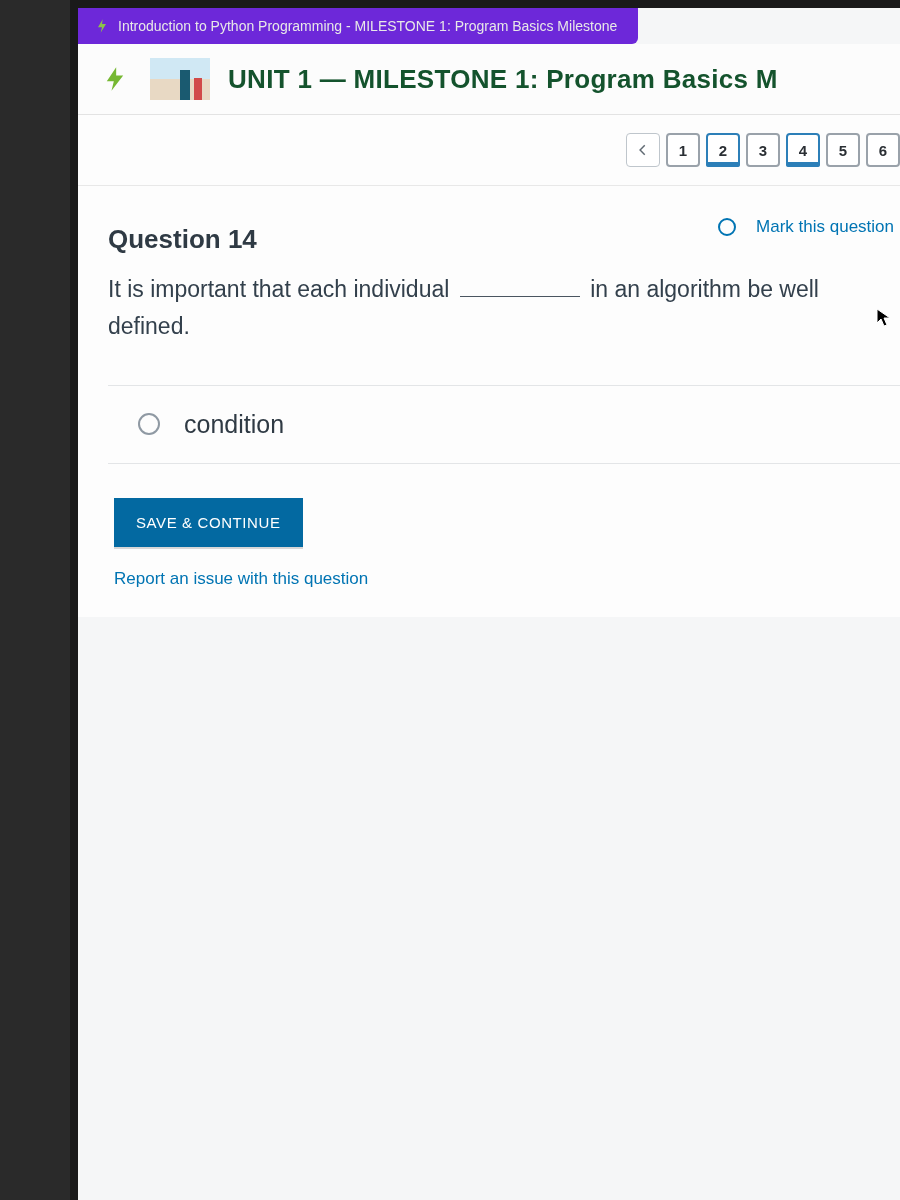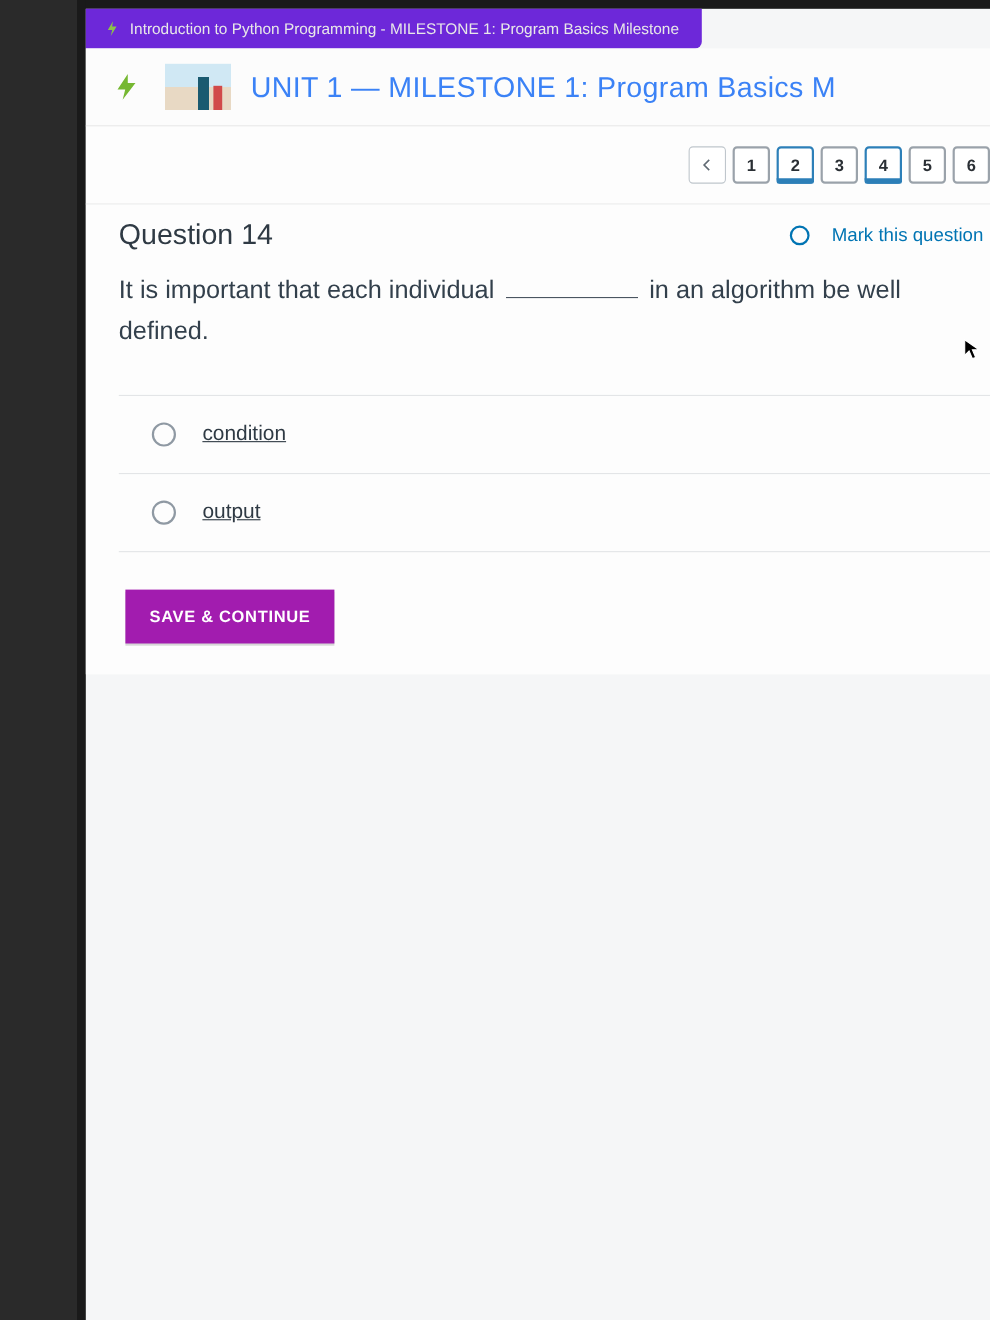--- a/index.html
+++ b/index.html
@@ -73,22 +73,22 @@
   }
   .unit-icon::before {
     content:"";
     position:absolute;
     left:44px; bottom:0;
     width:8px; height:22px;
     background:#d14a4a;
   }
   .unit-title {
     font-size: 26px;
-    color: #3b82f6;
-    font-weight: 400;
+    color: #14532d;
+    font-weight: 700;
     white-space: nowrap;
     letter-spacing: 0.3px;
   }
   .nav-row {
     display: flex;
     justify-content: flex-end;
     align-items: center;
     padding: 18px 0 18px 20px;
     gap: 6px;
     border-bottom: 1px solid #e8e8e8;
@@ -137,22 +137,23 @@
   }
   .qheader {
     display: flex;
     justify-content: space-between;
     align-items: center;
     padding-right: 6px;
     padding-bottom: 16px;
   }
   .qtitle {
     font-size: 26px;
-    font-weight: 400;
+    font-weight: 700;
     color: #2f3a44;
+    margin-top: 26px;
   }
   .mark-q {
     display: inline-flex;
     align-items: center;
     gap: 20px;
     color: #0074b3;
     font-size: 17px;
     cursor: pointer;
   }
   .mark-q .circ {
@@ -185,34 +186,33 @@
     gap: 24px;
     cursor: pointer;
   }
   .radio {
     width: 22px; height: 22px;
     border: 2px solid #8f99a3;
     border-radius: 50%;
     flex-shrink: 0;
   }
   .opt-label {
-    font-size: 19px;
+    font-size: 25px;
     color: #2f3a44;
-    text-decoration: underline;
   }
   .actions {
     padding: 34px 0 0 6px;
   }
   .save-btn {
-    background: #a21caf;
+    background: #0369a1;
     color: #fff;
     border: none;
     padding: 16px 22px;
     font-size: 15px;
-    font-weight: 700;
+    font-weight: 400;
     letter-spacing: 0.6px;
     cursor: pointer;
     box-shadow: 0 2px 0 rgba(0,0,0,0.15);
     text-align: center;
   }
   .report-link {
     display: block;
     margin-top: 22px;
     color: #0074b3;
     font-size: 17px;
@@ -278,28 +278,25 @@
       <span>It is important that each individual</span>
       <span class="blank"></span>
       <span>in an algorithm be well defined.</span>
     </div>
 
     <div class="options">
       <div class="option">
         <span class="radio"></span>
         <span class="opt-label">condition</span>
       </div>
-      <div class="option">
-        <span class="radio"></span>
-        <span class="opt-label">output</span>
-      </div>
     </div>
 
     <div class="actions">
       <button class="save-btn">SAVE &amp; CONTINUE</button>
+      <a class="report-link">Report an issue with this question</a>
     </div>
 
   </div>
 
   <svg class="cursor-arrow" viewBox="0 0 16 20">
     <path d="M1 1 L1 15 L5 11 L8 18 L11 17 L8 10 L14 10 Z" fill="#000" stroke="#fff" stroke-width="1"></path>
   </svg>
 
 </div>
 

